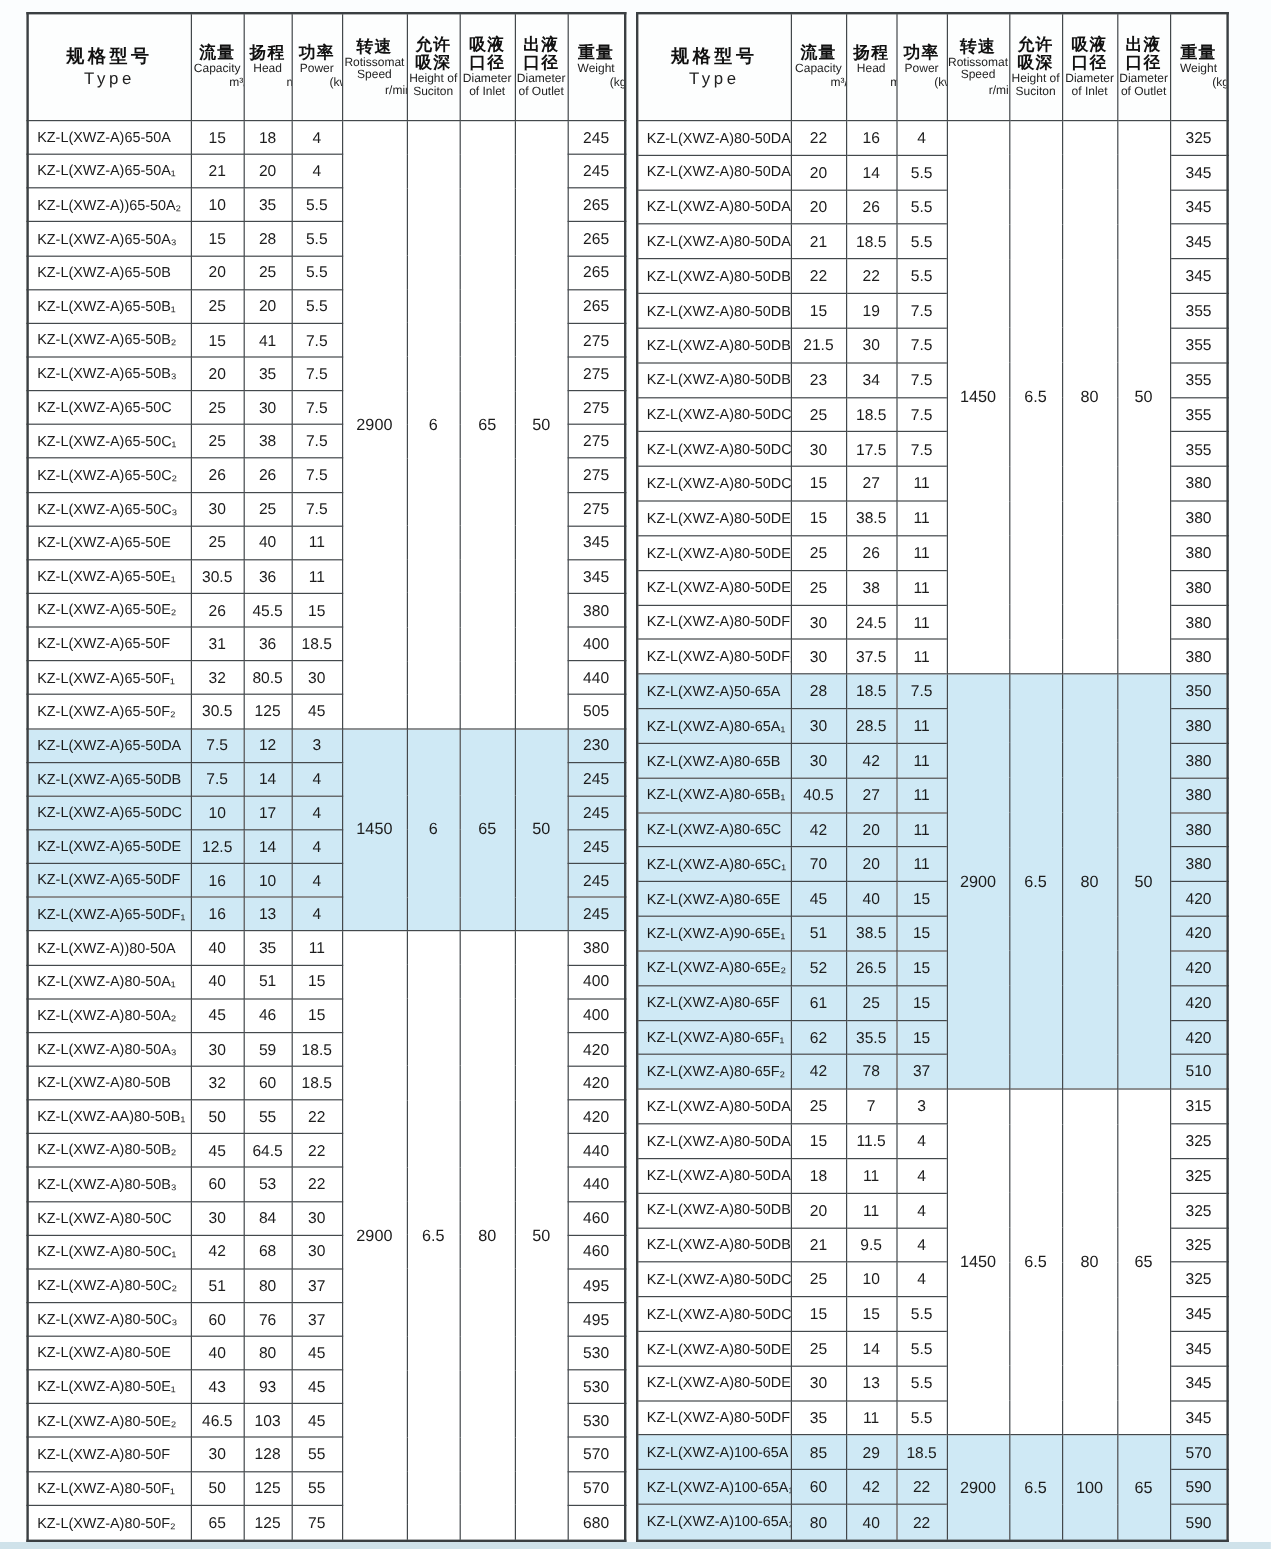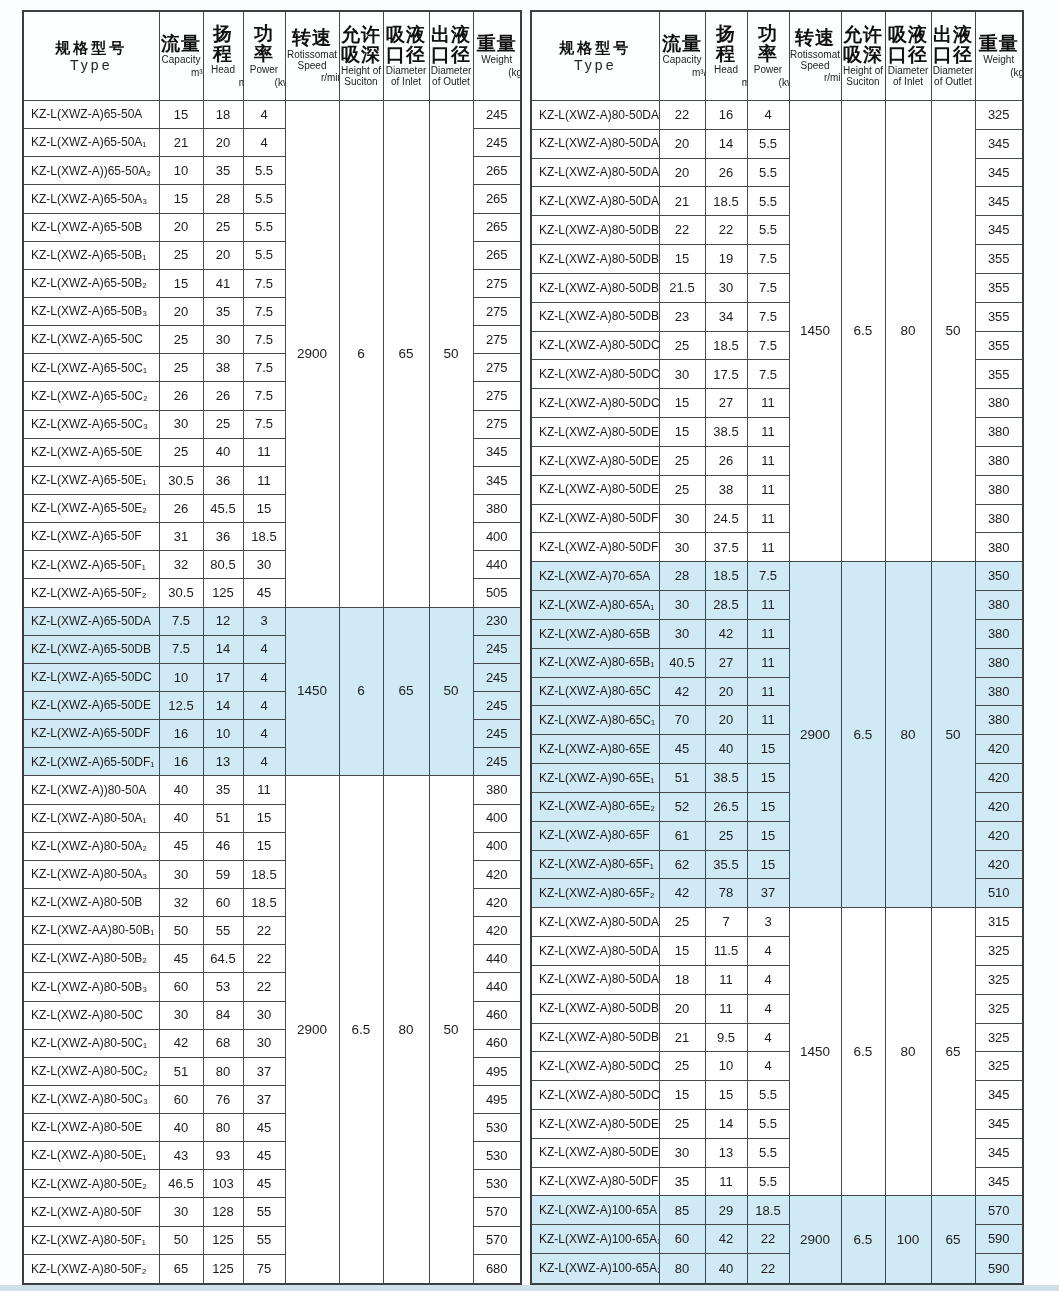--- a/index.html
+++ b/index.html
@@ -18,21 +18,21 @@
   }
   .tbl th,.tbl td{
     border:1px solid #43484b;
     padding:0;margin:0;
     text-align:center;vertical-align:middle;
     font-size:13px;line-height:1.05;
     overflow:hidden;
   }
   .tbl th{height:88px;font-weight:normal;background:#fdfefe;}
   .th-inner{display:flex;flex-direction:column;align-items:center;justify-content:center;gap:2px;padding:1px;}
-  .th-zh{font-size:19px;font-weight:bold;letter-spacing:1px;color:#111;}
+  .th-zh{font-size:14px;font-weight:bold;letter-spacing:1px;color:#111;}
   .th-en{font-size:10px;color:#222;}
   .th-unit{font-size:10px;color:#222;padding-left:40px;}
   .th-type .th-zh{font-size:15px;letter-spacing:3px;}
   .th-type .th-en{font-size:14px;letter-spacing:3px;}
   td.c-type{text-align:left;padding-left:7px;font-size:12px;white-space:nowrap;}
   td.c-num{font-size:13px;}
   td.merge{font-size:13.5px;}
   tr.hl td, td.hl{background:#cfe9f5;}
   .bottom-strip{position:absolute;left:0;bottom:0;width:100%;height:6px;background:#cfe2ea;}
 </style>
@@ -612,21 +612,21 @@
           <td class="c-num">380</td>
         </tr>
         <tr>
           <td class="c-type">KZ-L(XWZ-A)80-50DF₁</td>
           <td class="c-num">30</td>
           <td class="c-num">37.5</td>
           <td class="c-num">11</td>
           <td class="c-num">380</td>
         </tr>
         <tr class="hl">
-          <td class="c-type hl">KZ-L(XWZ-A)70-65A</td>
+          <td class="c-type hl">KZ-L(XWZ-A)50-65A</td>
           <td class="c-num">28</td>
           <td class="c-num">18.5</td>
           <td class="c-num">7.5</td>
           <td class="merge hl" rowspan="12">2900</td>
           <td class="merge hl" rowspan="12">6.5</td>
           <td class="merge hl" rowspan="12">80</td>
           <td class="merge hl" rowspan="12">50</td>
           <td class="c-num">350</td>
         </tr>
         <tr class="hl">

